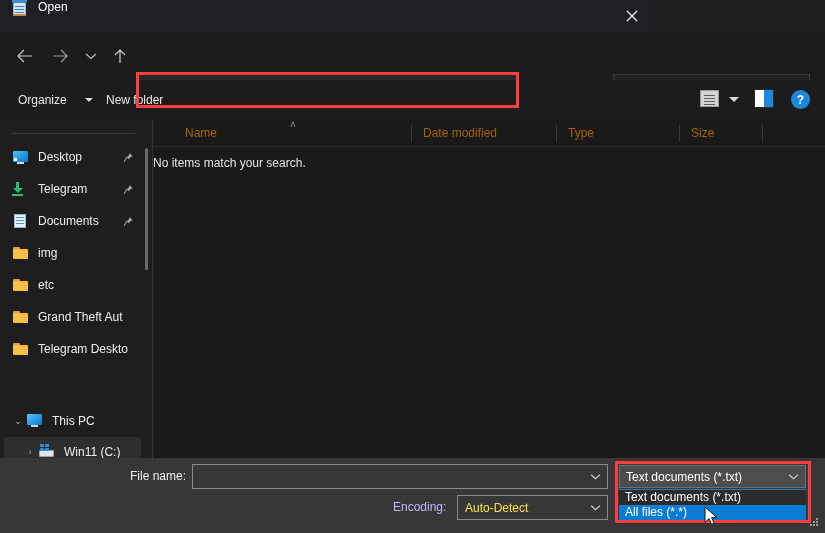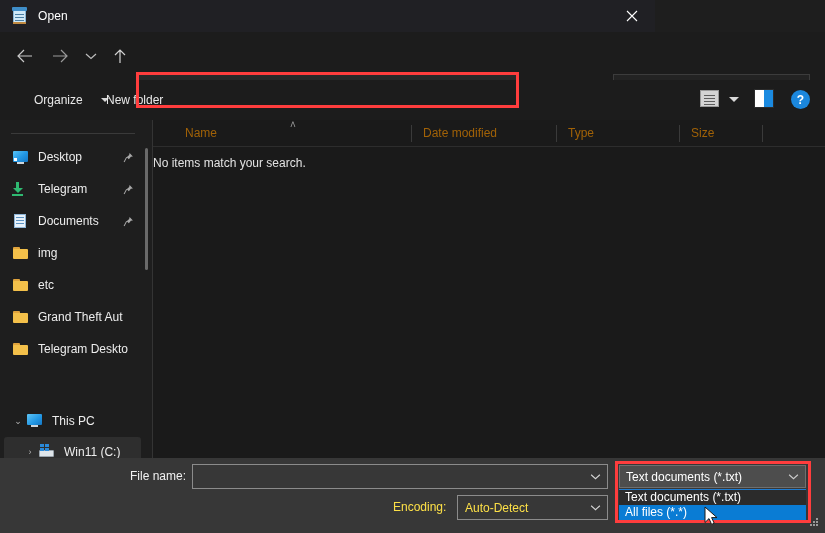--- a/index.html
+++ b/index.html
@@ -22,21 +22,21 @@
     box-sizing: border-box;
   }
 
   
   .titlebar {
     position: absolute;
     left: 0; top: 0;
     width: 655px; height: 32px;
     background: #202024;
     display: flex;
-    align-items: center;
+    align-items: flex-start;
   }
   .title-icon {
     margin-left: 12px;
     width: 16px; height: 16px;
     position: relative;
   }
   .np-body {
     position: absolute; left: 1px; top: 0;
     width: 13px; height: 15px;
     background: #cfe8f7;
@@ -188,21 +188,21 @@
     background: #1c1c1c;
   }
   .cmd-item {
     position: absolute;
     top: 8px; height: 24px;
     display: flex; align-items: center;
     color: #e8e8e8;
     font-size: 12px;
     padding: 0 6px;
   }
-  .cmd-organize { left: 28px; gap: 11px; }
+  .cmd-organize { left: 12px; gap: 11px; }
   .cmd-newfolder { left: 100px; }
   .cmd-caret {
     margin-left: 7px;
     width: 0; height: 0;
     border-left: 4px solid transparent;
     border-right: 4px solid transparent;
     border-top: 4px solid #d8d8d8;
   }
   .view-icon {
     position: absolute;
@@ -460,21 +460,21 @@
     font-size: 12px;
   }
   .combo-chev {
     width: 24px;
     color: #d6d6d6;
     display: flex; align-items: center; justify-content: center;
   }
   .enc-label {
     position: absolute;
     left: 393px; top: 500px;
-    color: #fde047;
+    color: #c4b5fd;
     font-size: 12px;
   }
   .enc-combo {
     position: absolute;
     left: 457px; top: 495px;
     width: 151px; height: 25px;
     background: #373737;
     border: 1px solid #8b8b8b;
     box-sizing: border-box;
     display: flex; align-items: center;

